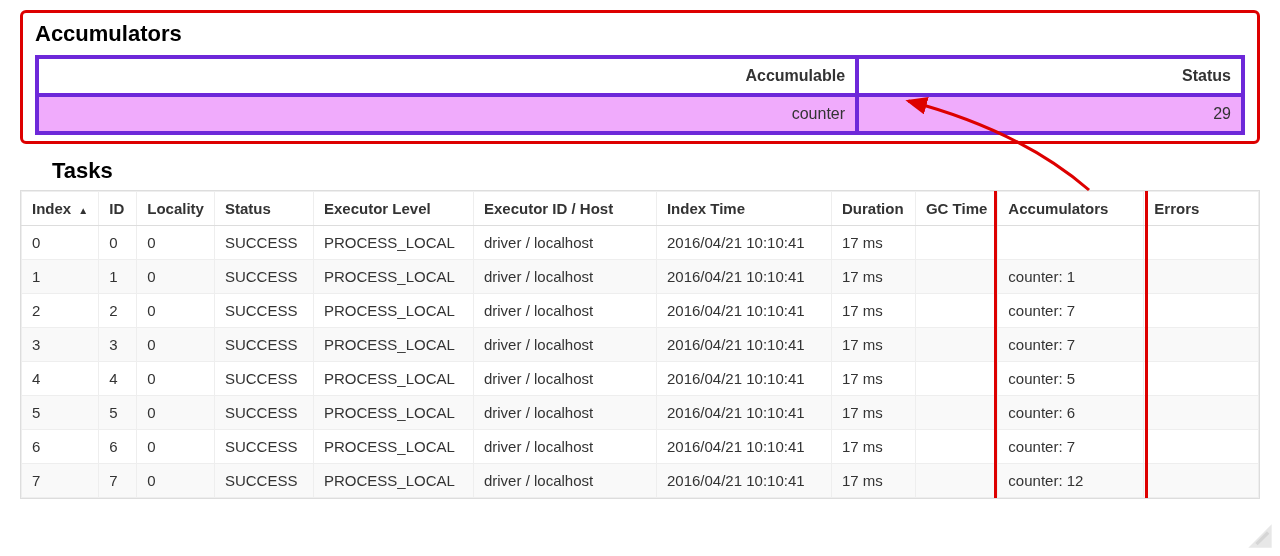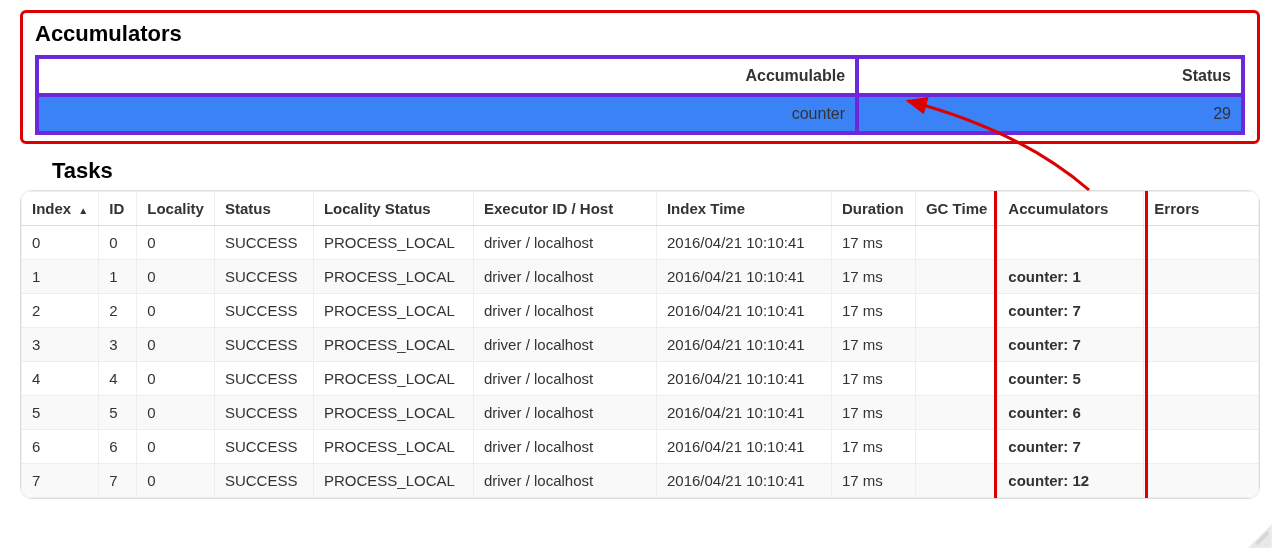--- a/index.html
+++ b/index.html
@@ -38,29 +38,29 @@
       text-align: right;
       padding: 8px 10px;
       border: 4px solid #6d28d9;
       font-size: 16px;
     }
     .accum-table th {
       font-weight: 700;
       background: #fff;
     }
     .accum-table td {
-      background: #3b82f6;
+      background: #f0abfc;
     }
     .accum-col { width: 68%; }
     .value-col  { width: 32%; }
 
     .tasks-wrap {
       position: relative;
       border: 1px solid #ddd;
-      border-radius: 12px;
+      border-radius: 0;
       overflow: hidden;
     }
     .tasks-table th, .tasks-table td {
       text-align: left;
       padding: 8px 10px;
       border: 1px solid #eee;
       font-size: 15px;
       white-space: nowrap;
     }
     .tasks-table th {
@@ -73,21 +73,20 @@
     }
     .sort-ind {
       font-size: 10px;
       margin-left: 3px;
       vertical-align: middle;
     }
 
     
     .red-col {
       position: relative;
-      font-weight: bold;
     }
     .overlay-highlight {
       position: absolute;
       border: 3px solid #d00;
       border-radius: 4px;
       pointer-events: none;
     }
     #tasks-col-highlight {
       top: -14px;
       left: 0;
@@ -165,21 +164,21 @@
     </colgroup>
     <thead>
       <tr>
         <th>
           <span>Index</span>
           <span class="sort-ind">▲</span>
         </th>
         <th>ID</th>
         <th>Locality</th>
         <th>Status</th>
-        <th>Locality Status</th>
+        <th>Executor Level</th>
         <th>Executor ID / Host</th>
         <th>Index Time</th>
         <th>Duration</th>
         <th>GC Time</th>
         <th class="red-col">
           <span>Accumulators</span>
           <div id="tasks-col-highlight" class="overlay-highlight" style="top: -10px; height: 323px; left: -4px; width: 154px;"></div>
         </th>
         <th>Errors</th>
       </tr>

